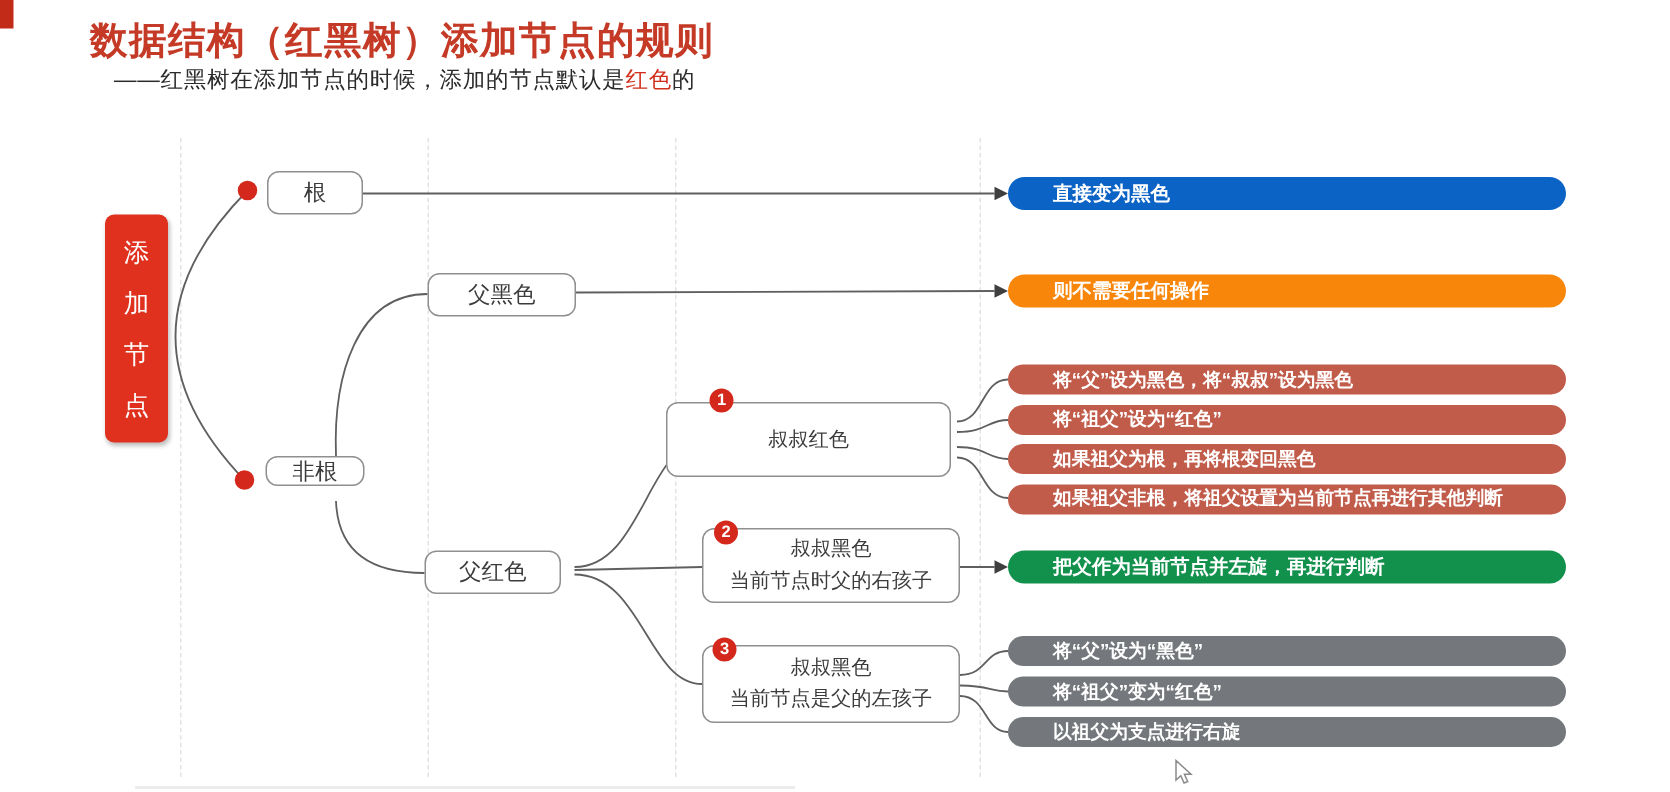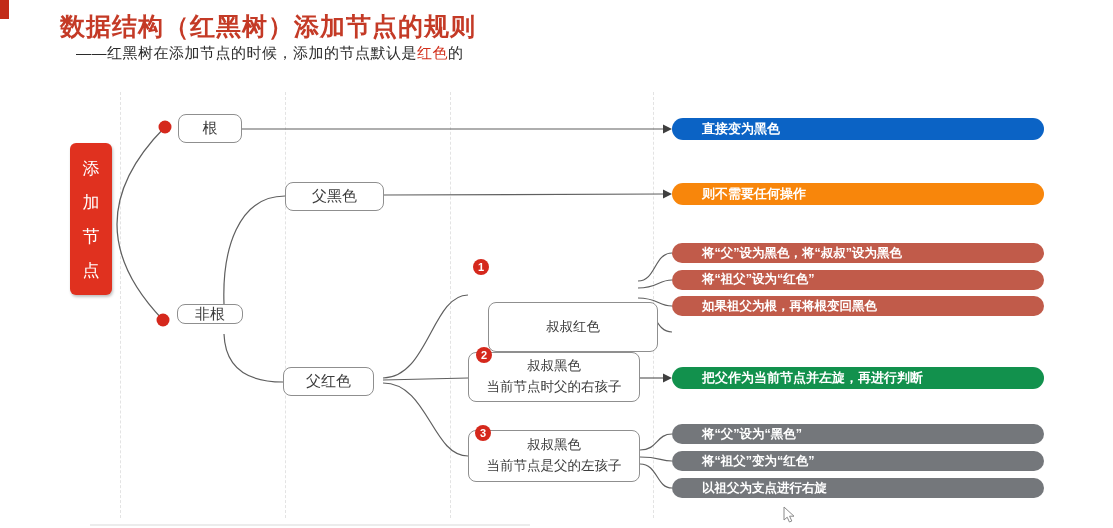--- a/index.html
+++ b/index.html
@@ -97,21 +97,21 @@
     <span>节</span>
     <span>点</span>
   </div>
 
   <div class="node" style="left:178px; top:114px; width:64px; height:29px;">根</div>
   <div class="node" style="left:177px; top:304px; width:66px; height:20px;">非根</div>
   <div class="node" style="left:285px; top:182px; width:99px; height:29px;">父黑色</div>
   <div class="node" style="left:283px; top:367px; width:91px; height:29px;">父红色</div>
 
   <div class="badge" style="left:473px; top:259px;">1</div>
-  <div class="node small-text" style="left:488px; top:268px; width:170px; height:50px;margin-top:34px;">
+  <div class="node small-text" style="left:444px; top:268px; width:190px; height:50px;">
     <span>叔叔红色</span>
   </div>
 
   <div class="badge" style="left:476px; top:347px;">2</div>
   <div class="node small-text" style="left:468px; top:352px; width:172px; height:50px;">
     <span>叔叔黑色</span>
     <span>当前节点时父的右孩子</span>
   </div>
 
   <div class="badge" style="left:475px; top:425px;">3</div>
@@ -119,20 +119,21 @@
     <span>叔叔黑色</span>
     <span>当前节点是父的左孩子</span>
   </div>
 
   <div class="bar big blue" style="top:118px;">直接变为黑色</div>
   <div class="bar slim salmon" style="top:243px;">将“父”设为黑色，将“叔叔”设为黑色</div>
 
   <div class="bar big orange" style="top:183px;">则不需要任何操作</div>
   <div class="bar slim salmon" style="top:269.5px;text-align:right;">将“祖父”设为“红色”</div>
   <div class="bar slim salmon" style="top:296px;">如果祖父为根，再将根变回黑色</div>
+  <div class="bar slim salmon" style="top:322.5px;">如果祖父非根，将祖父设置为当前节点再进行其他判断</div>
 
   <div class="bar big green" style="top:367px;">把父作为当前节点并左旋，再进行判断</div>
 
   <div class="bar slim gray" style="top:424px;">将“父”设为“黑色”</div>
   <div class="bar slim gray" style="top:451px;">将“祖父”变为“红色”</div>
   <div class="bar slim gray" style="top:478px;">以祖父为支点进行右旋</div>
 
   <div class="bottom-line"></div>
 
   <svg class="cursor" width="14" height="18">

